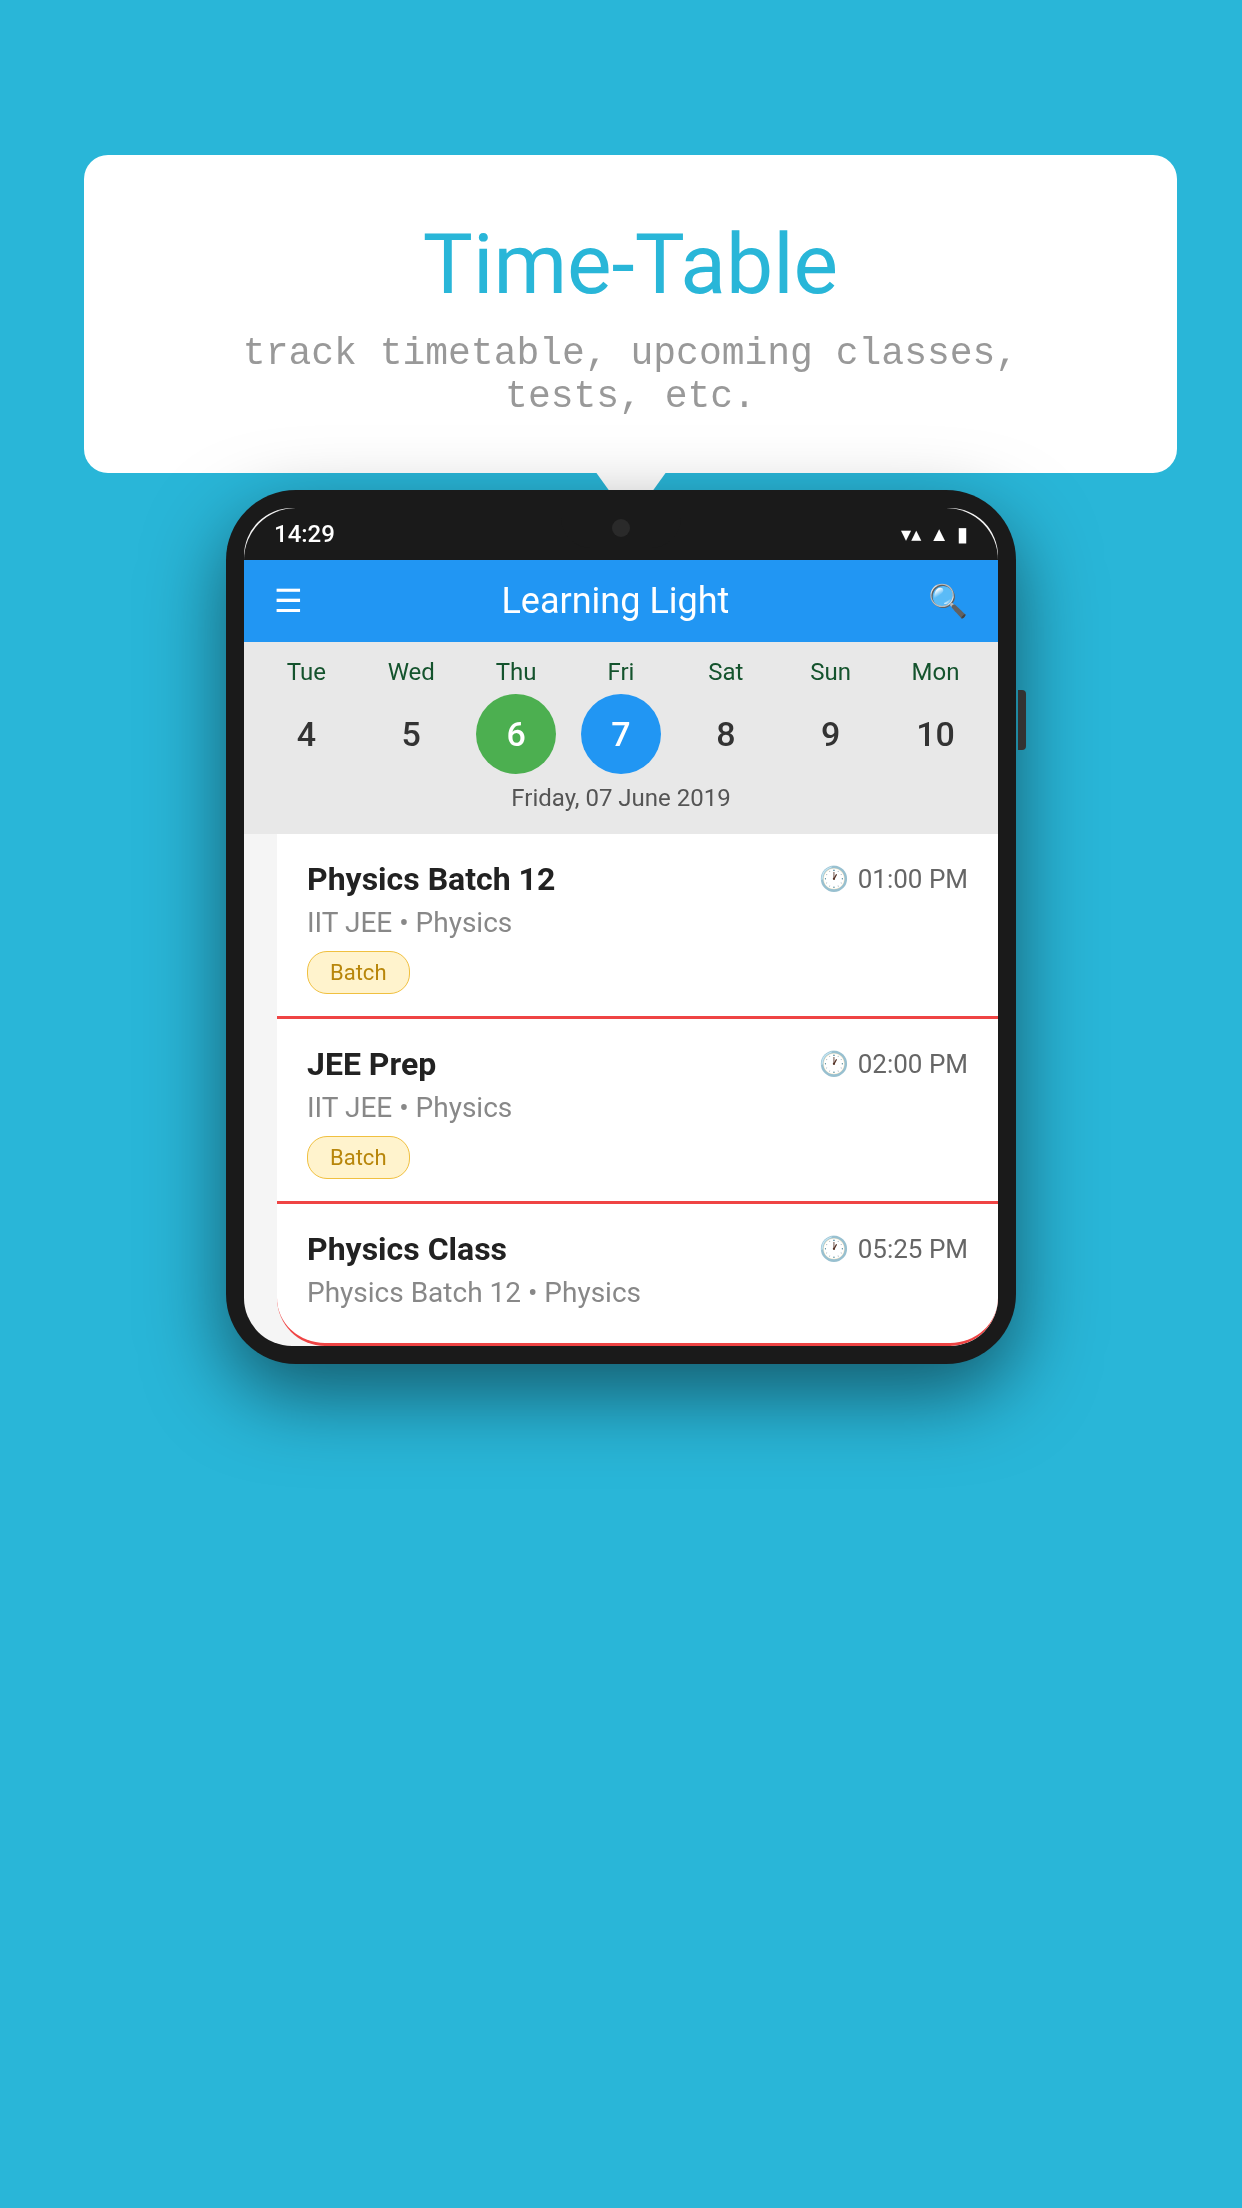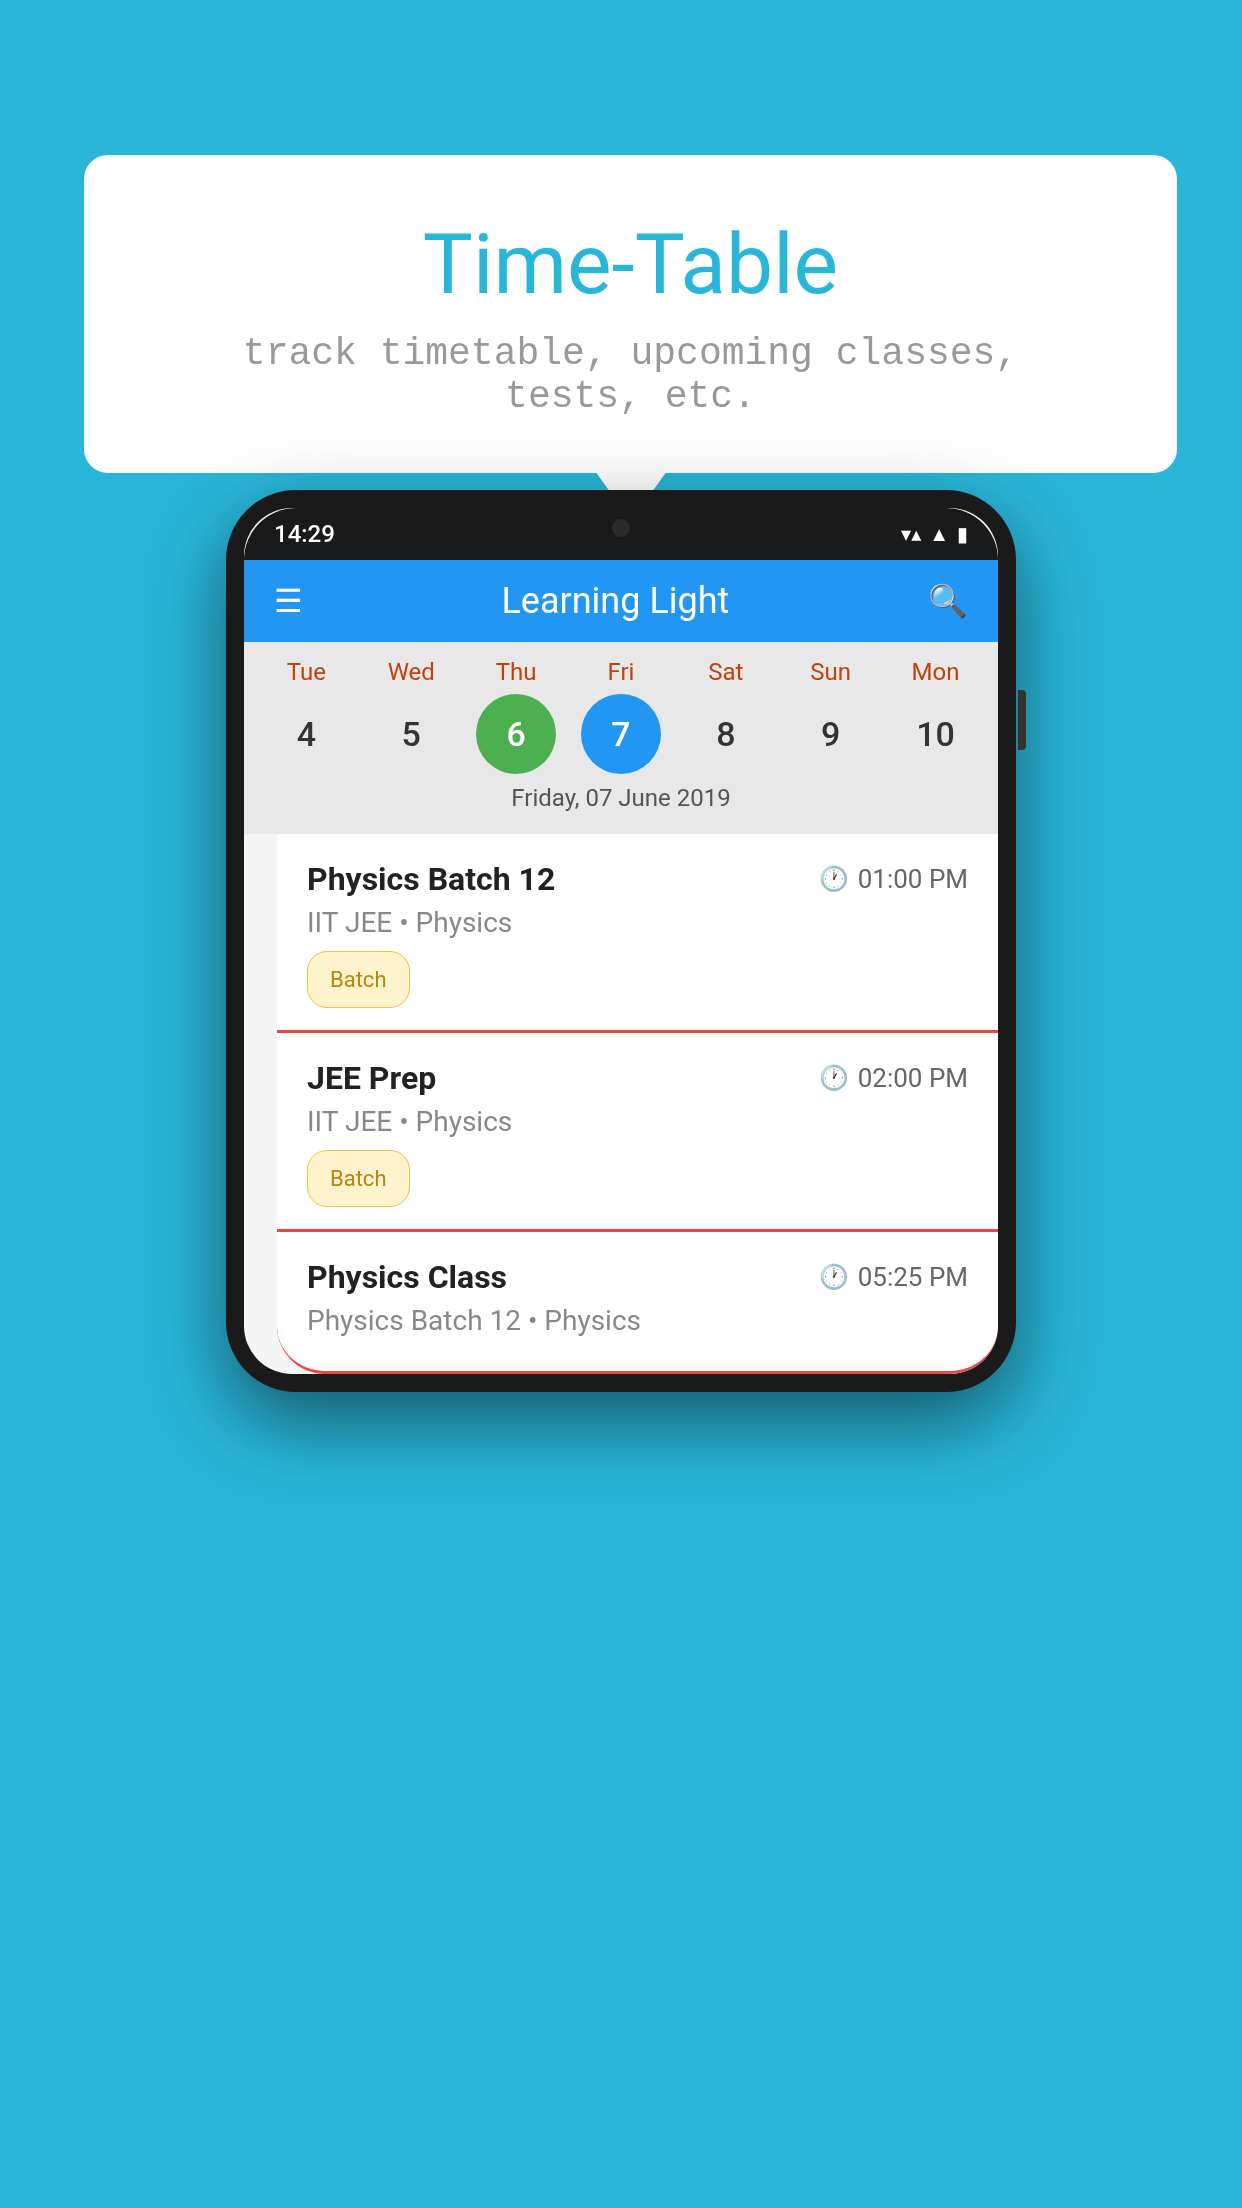--- a/index.html
+++ b/index.html
@@ -163,21 +163,21 @@
       display: flex;
       justify-content: space-around;
       padding: 0 10px;
       margin-bottom: 8px;
     }
 
     .day-header {
       width: 80px;
       text-align: center;
       font-size: 24px;
-      color: #c2410c;
+      color: #14532d;
       font-weight: 400;
     }
 
     .day-numbers {
       display: flex;
       justify-content: space-around;
       padding: 0 10px;
     }
 
     .day-num {
@@ -248,21 +248,21 @@
       color: #888;
       margin-bottom: 12px;
     }
 
     .batch-badge {
       display: inline-block;
       background: #fff3cd;
       color: #b8860b;
       border: 1px solid #f0c040;
       border-radius: 20px;
-      padding: 15px 22px;
+      padding: 8px 22px;
       font-size: 22px;
     }
 
     
     .phone-side-button {
       position: absolute;
       right: -10px;
       top: 200px;
       width: 8px;
       height: 60px;

